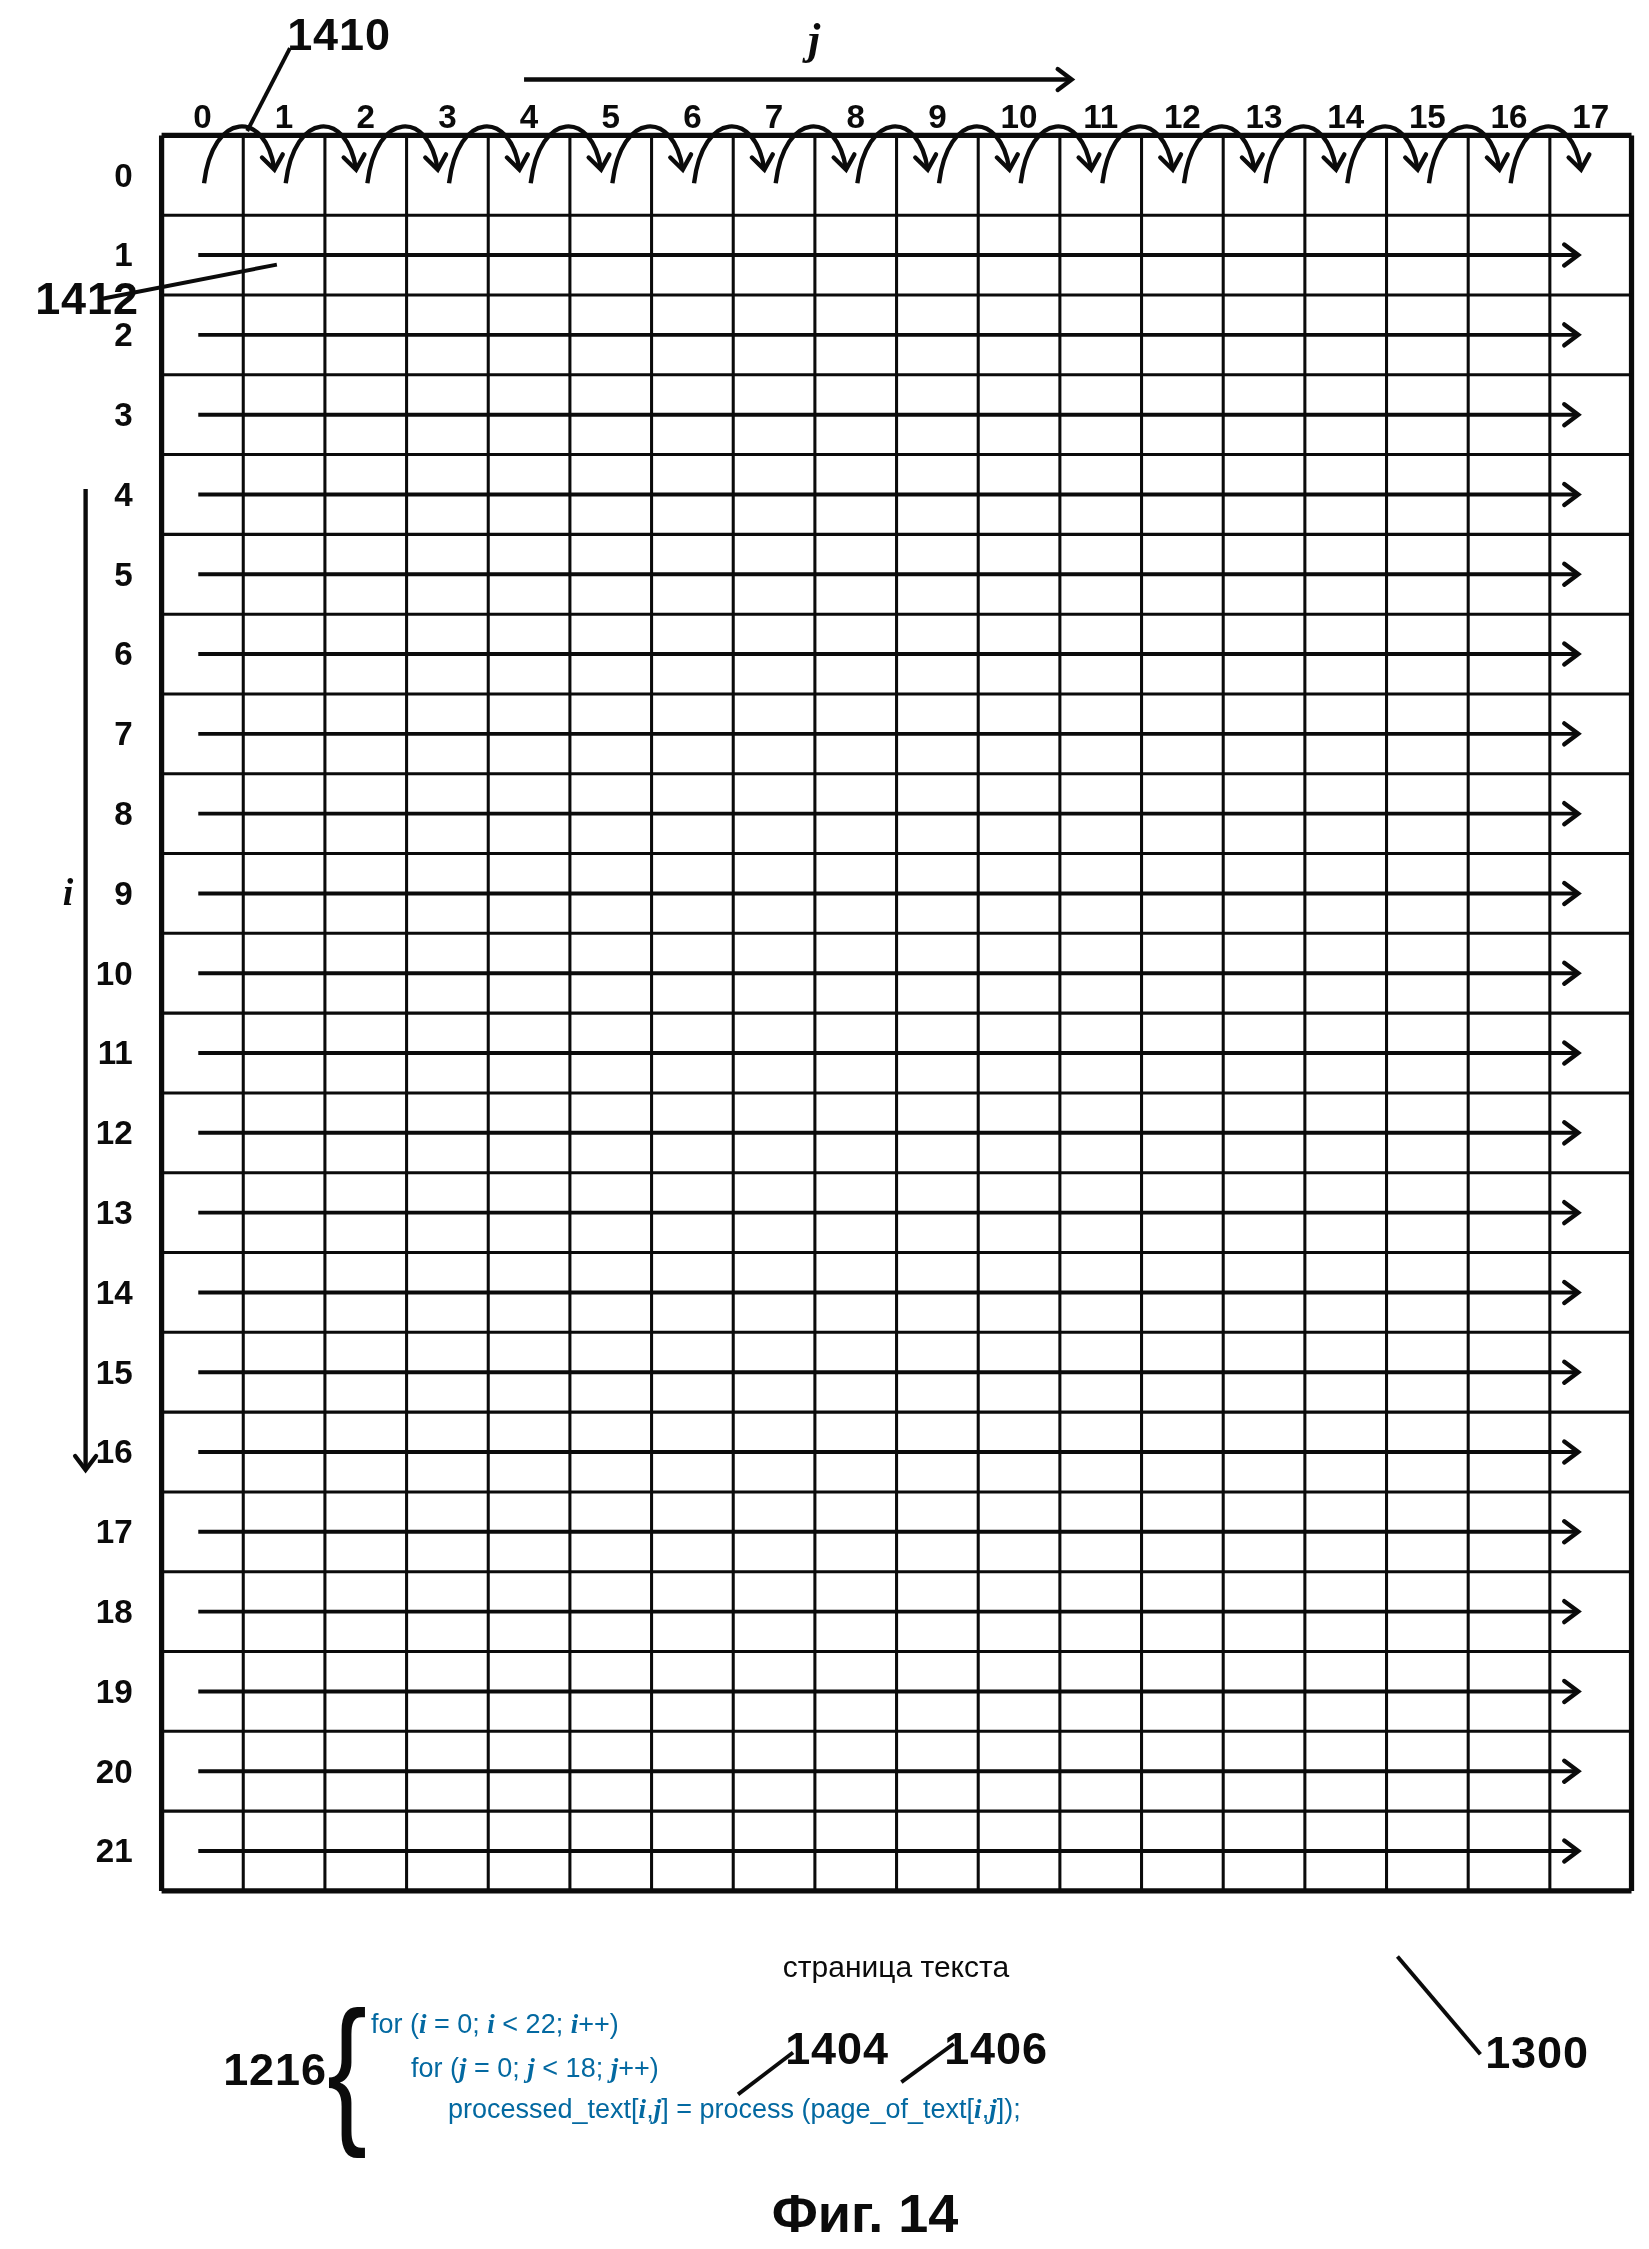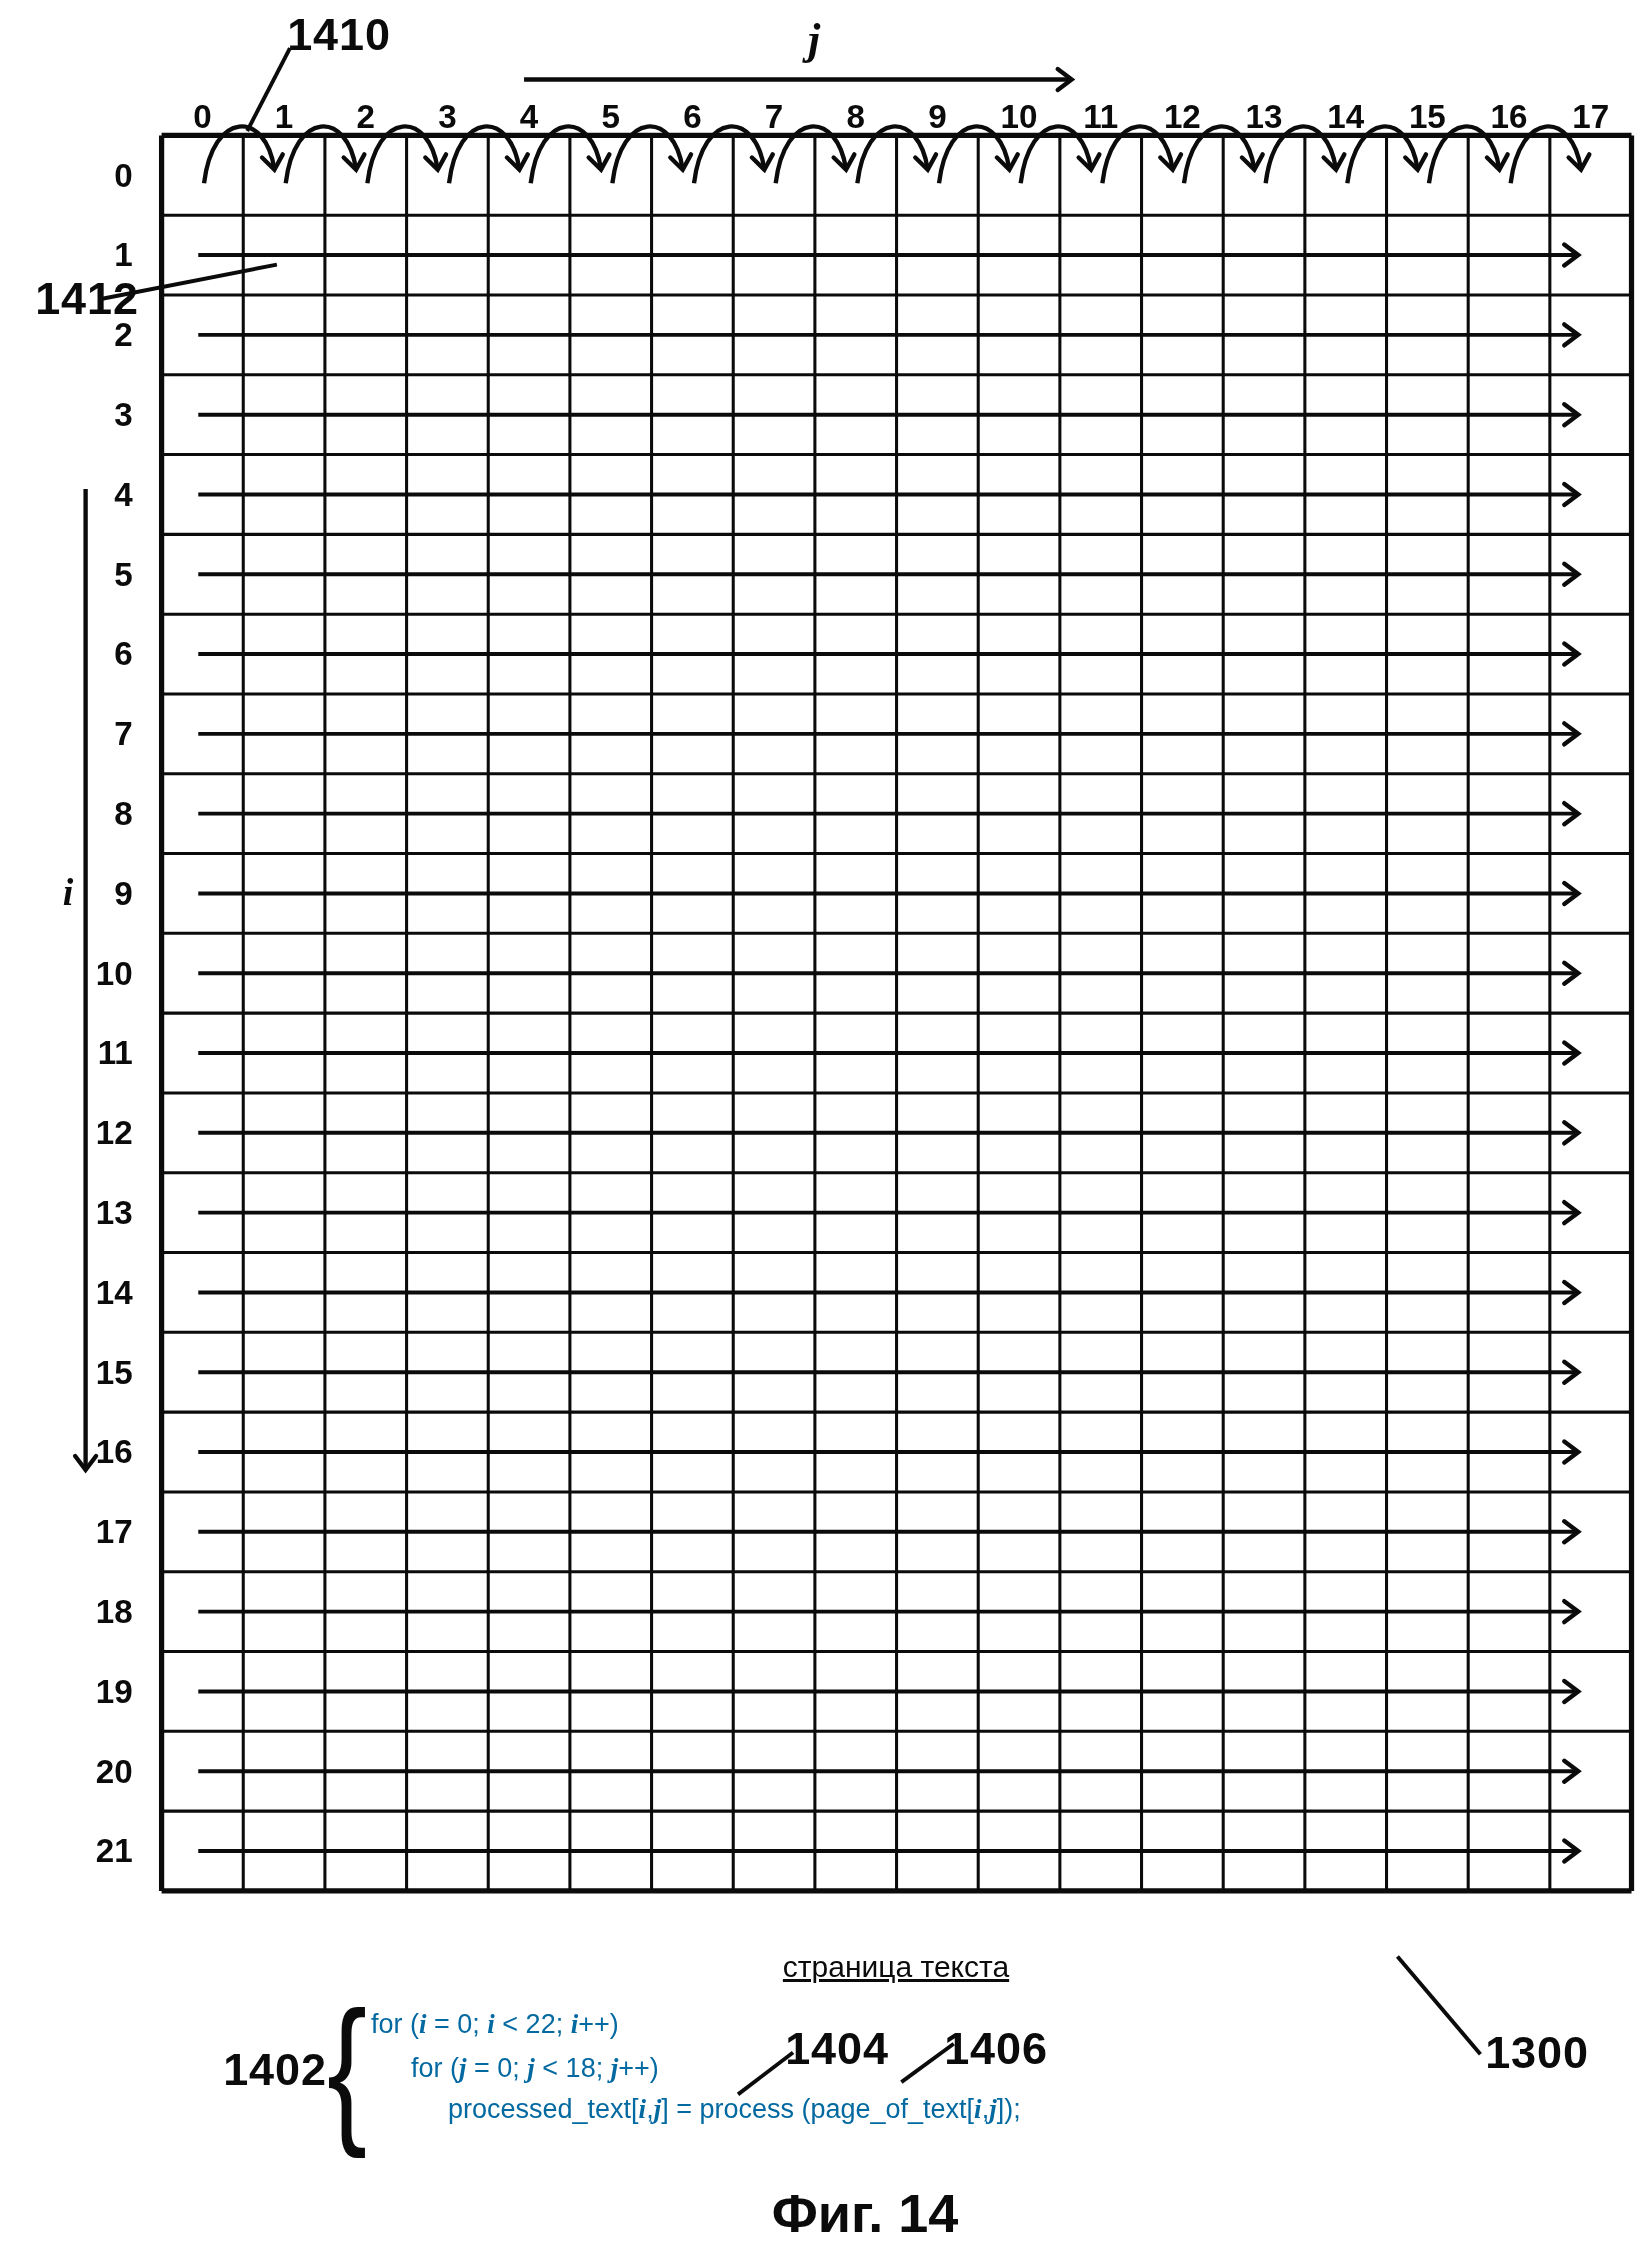--- a/index.html
+++ b/index.html
@@ -170,26 +170,26 @@
     <line x1="845" y1="2398" x2="908" y2="2350" stroke="#0b0b0b" stroke-width="4.5"></line>
     <line x1="1032" y1="2384" x2="1092" y2="2340" stroke="#0b0b0b" stroke-width="4.5"></line>
     <line x1="1600" y1="2240" x2="1695" y2="2352" stroke="#0b0b0b" stroke-width="4.5"></line>
   </svg>
 
   <div class="lbl axis-lbl" id="j-label" style="left:814px;top:39px;">j</div>
   <div class="lbl axis-lbl" id="i-label" style="left:68px;top:892px;">i</div>
 
   <div class="lbl ref-num" style="left:339px;top:35px;">1410</div>
   <div class="lbl ref-num" style="left:51px;top:299px;margin-left:36px;">1412</div>
-  <div class="lbl ref-num" style="left:275px;top:2070px;">1402</div>
+  <div class="lbl ref-num" style="left:275px;top:2070px;">1216</div>
   <div class="lbl ref-num" style="left:837px;top:2049px;">1404</div>
   <div class="lbl ref-num" style="left:996px;top:2023px;margin-top:26px;">1406</div>
   <div class="lbl ref-num" style="left:1537px;top:2053px;">1300</div>
 
   <div id="code-brace" style="left:347px;top:2068px;">{</div>
   <div class="code-line" style="left:371px;top:2009px;">for (<i>i</i> = 0; <i>i</i> &lt; 22; <i>i</i>++)</div>
   <div class="code-line" style="left:411px;top:2053px;">for (<i>j</i> = 0; <i>j</i> &lt; 18; <i>j</i>++)</div>
   <div class="code-line" style="left:448px;top:2094px;">processed_text[<i>i</i>,<i>j</i>] = process (page_of_text[<i>i</i>,<i>j</i>]);</div>
 
-  <div class="lbl" id="caption" style="left:896px;top:1967px;text-decoration:underline;">страница текста</div>
+  <div class="lbl" id="caption" style="left:896px;top:1967px;">страница текста</div>
   <div class="lbl" id="fig-title" style="left:865px;top:2213px;">Фиг. 14</div>
 </div>
 
 
 </body></html>

